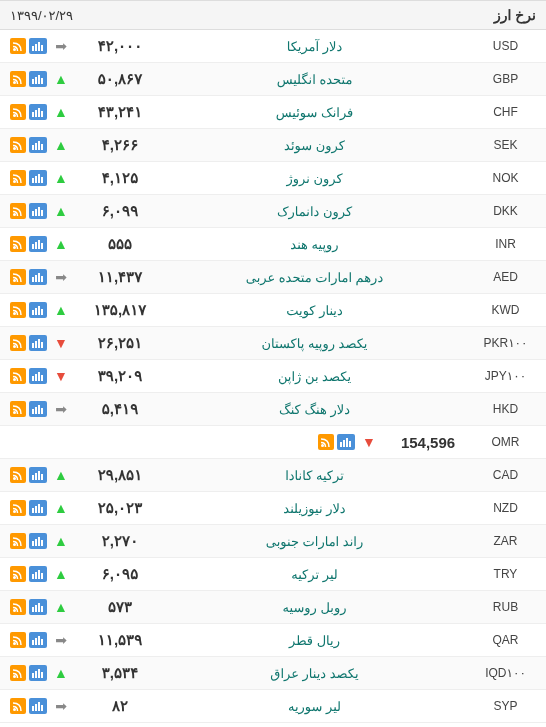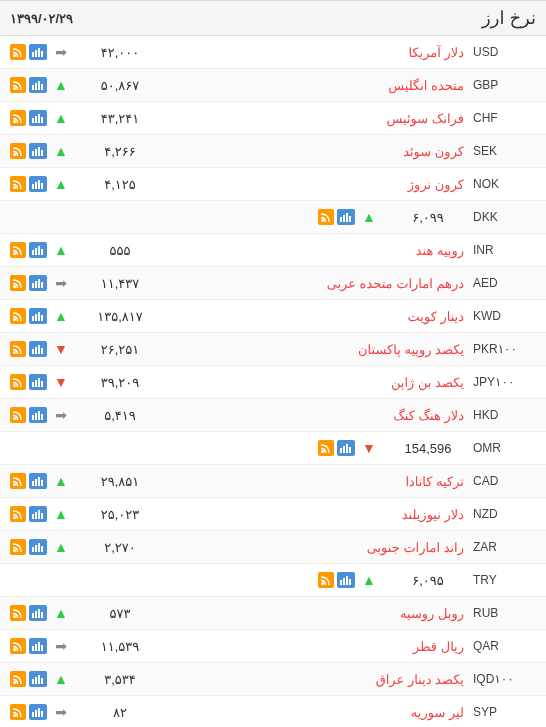--- a/index.html
+++ b/index.html
@@ -16,69 +16,70 @@
       background: #f5f5f5;
       display: flex;
       align-items: center;
       justify-content: space-between;
       padding: 6px 10px;
       border-bottom: 1px solid #ddd;
       border-top: 1px solid #ddd;
     }
 
     .header-title {
-      font-weight: normal;
-      font-size: 18px;
+      font-weight: bold;
+      font-size: 14px;
       color: #333;
     }
 
     .header-date {
       font-size: 13px;
       color: #333;
-      font-weight: bold;
+      font-weight: normal;
     }
 
     .table-row {
       display: flex;
       align-items: center;
       border-bottom: 1px solid #eee;
       padding: 4px 8px;
       min-height: 33px;
     }
 
     .table-row:nth-child(even) {
       background: #fafafa;
     }
     .table-row:nth-child(odd) {
       background: #fff;
     }
 
     .col-code {
       width: 65px;
-      text-align: left;
+      text-align: center;
       font-size: 12px;
       color: #444;
       direction: ltr;
       flex-shrink: 0;
     }
 
     .col-name {
       flex: 1;
-      text-align: right;
+      text-align: center;
       font-size: 13px;
-      color: #ef4444;
+      color: #0f766e;
       padding-right: 9px;
     }
 
     .col-value {
       width: 90px;
       text-align: center;
-      font-size: 13px;
+      font-size: 15px;
       color: #333;
       direction: ltr;
+      font-weight: bold;
     }
 
     .col-trend {
       width: 28px;
       text-align: center;
       flex-shrink: 0;
     }
 
     .col-icons {
       display: flex;
@@ -252,20 +253,21 @@
         <svg viewBox="0 0 10 10" fill="white">
           <circle cx="1.5" cy="8.5" r="1.5"></circle>
           <path d="M0 5.5 Q4.5 5.5 4.5 10" stroke="white" stroke-width="1.5" fill="none"></path>
           <path d="M0 2 Q8 2 8 10" stroke="white" stroke-width="1.5" fill="none"></path>
         </svg>
       </div>
     </div>
   </div>
     <div class="table-row">
     <div class="col-code">DKK</div>
+    <div class="col-name">کرون دانمارک</div>
     <div class="col-value">۶,۰۹۹</div>
     <div class="col-trend"><span class="arrow-up">▲</span></div>
     <div class="col-icons">
       <div class="icon-chart">
         <svg viewBox="0 0 12 10" fill="none">
           <rect x="0" y="5" width="2" height="5" fill="white"></rect>
           <rect x="3" y="3" width="2" height="7" fill="white"></rect>
           <rect x="6" y="1" width="2" height="9" fill="white"></rect>
           <rect x="9" y="4" width="2" height="6" fill="white"></rect>
         </svg>
@@ -503,20 +505,21 @@
         <svg viewBox="0 0 10 10" fill="white">
           <circle cx="1.5" cy="8.5" r="1.5"></circle>
           <path d="M0 5.5 Q4.5 5.5 4.5 10" stroke="white" stroke-width="1.5" fill="none"></path>
           <path d="M0 2 Q8 2 8 10" stroke="white" stroke-width="1.5" fill="none"></path>
         </svg>
       </div>
     </div>
   </div>
     <div class="table-row">
     <div class="col-code">TRY</div>
+    <div class="col-name">لیر ترکیه</div>
     <div class="col-value">۶,۰۹۵</div>
     <div class="col-trend"><span class="arrow-up">▲</span></div>
     <div class="col-icons">
       <div class="icon-chart">
         <svg viewBox="0 0 12 10" fill="none">
           <rect x="0" y="5" width="2" height="5" fill="white"></rect>
           <rect x="3" y="3" width="2" height="7" fill="white"></rect>
           <rect x="6" y="1" width="2" height="9" fill="white"></rect>
           <rect x="9" y="4" width="2" height="6" fill="white"></rect>
         </svg>

